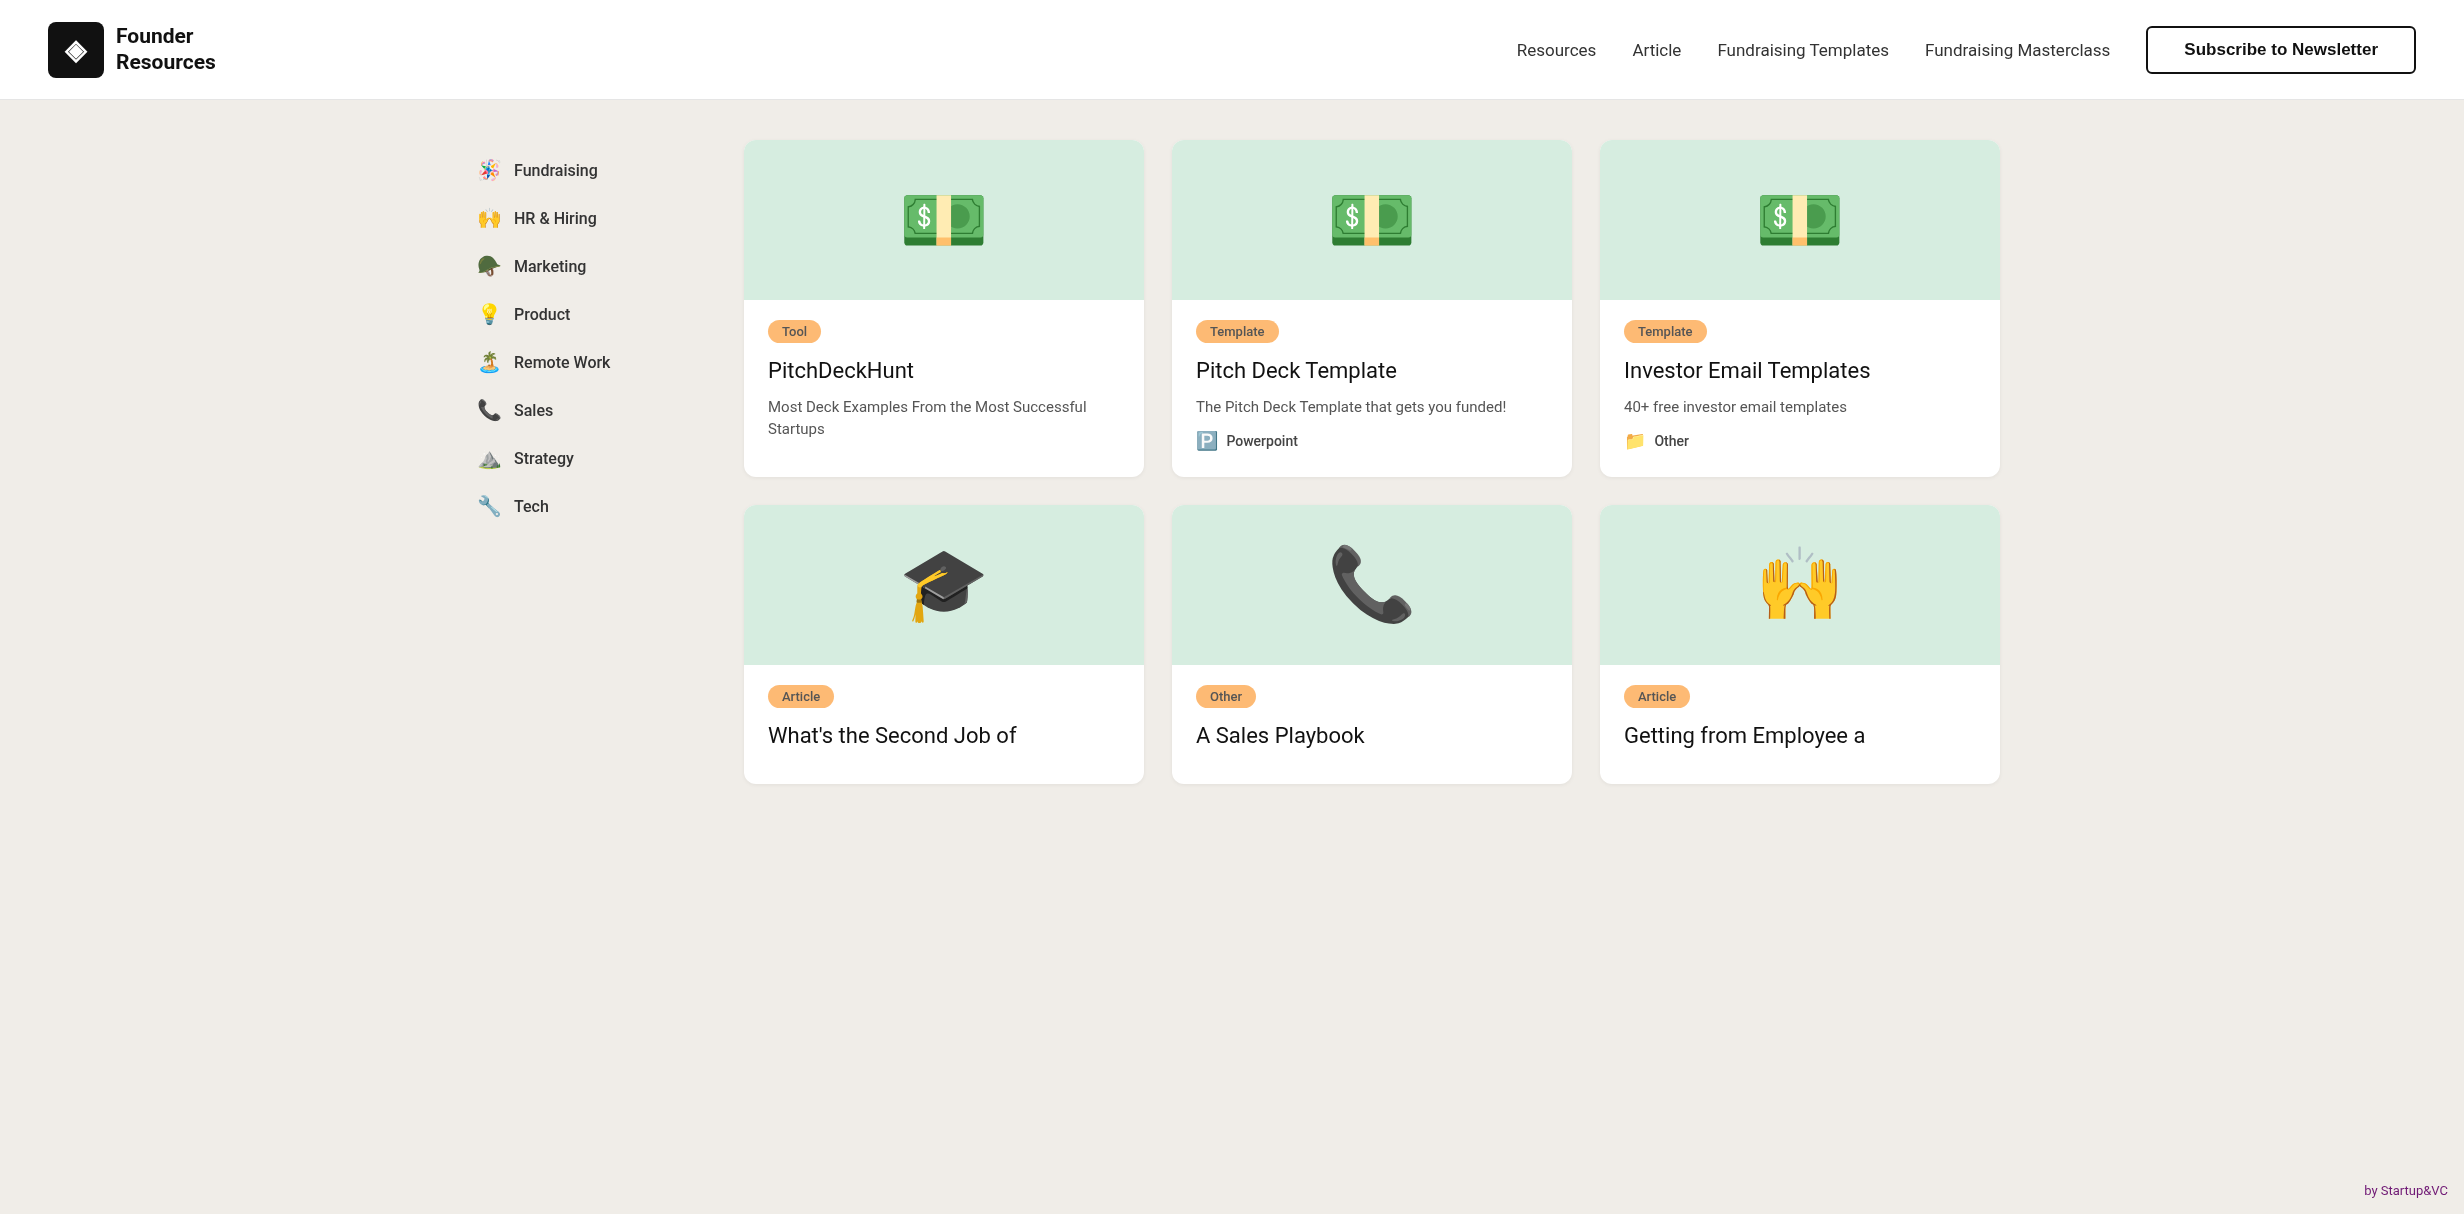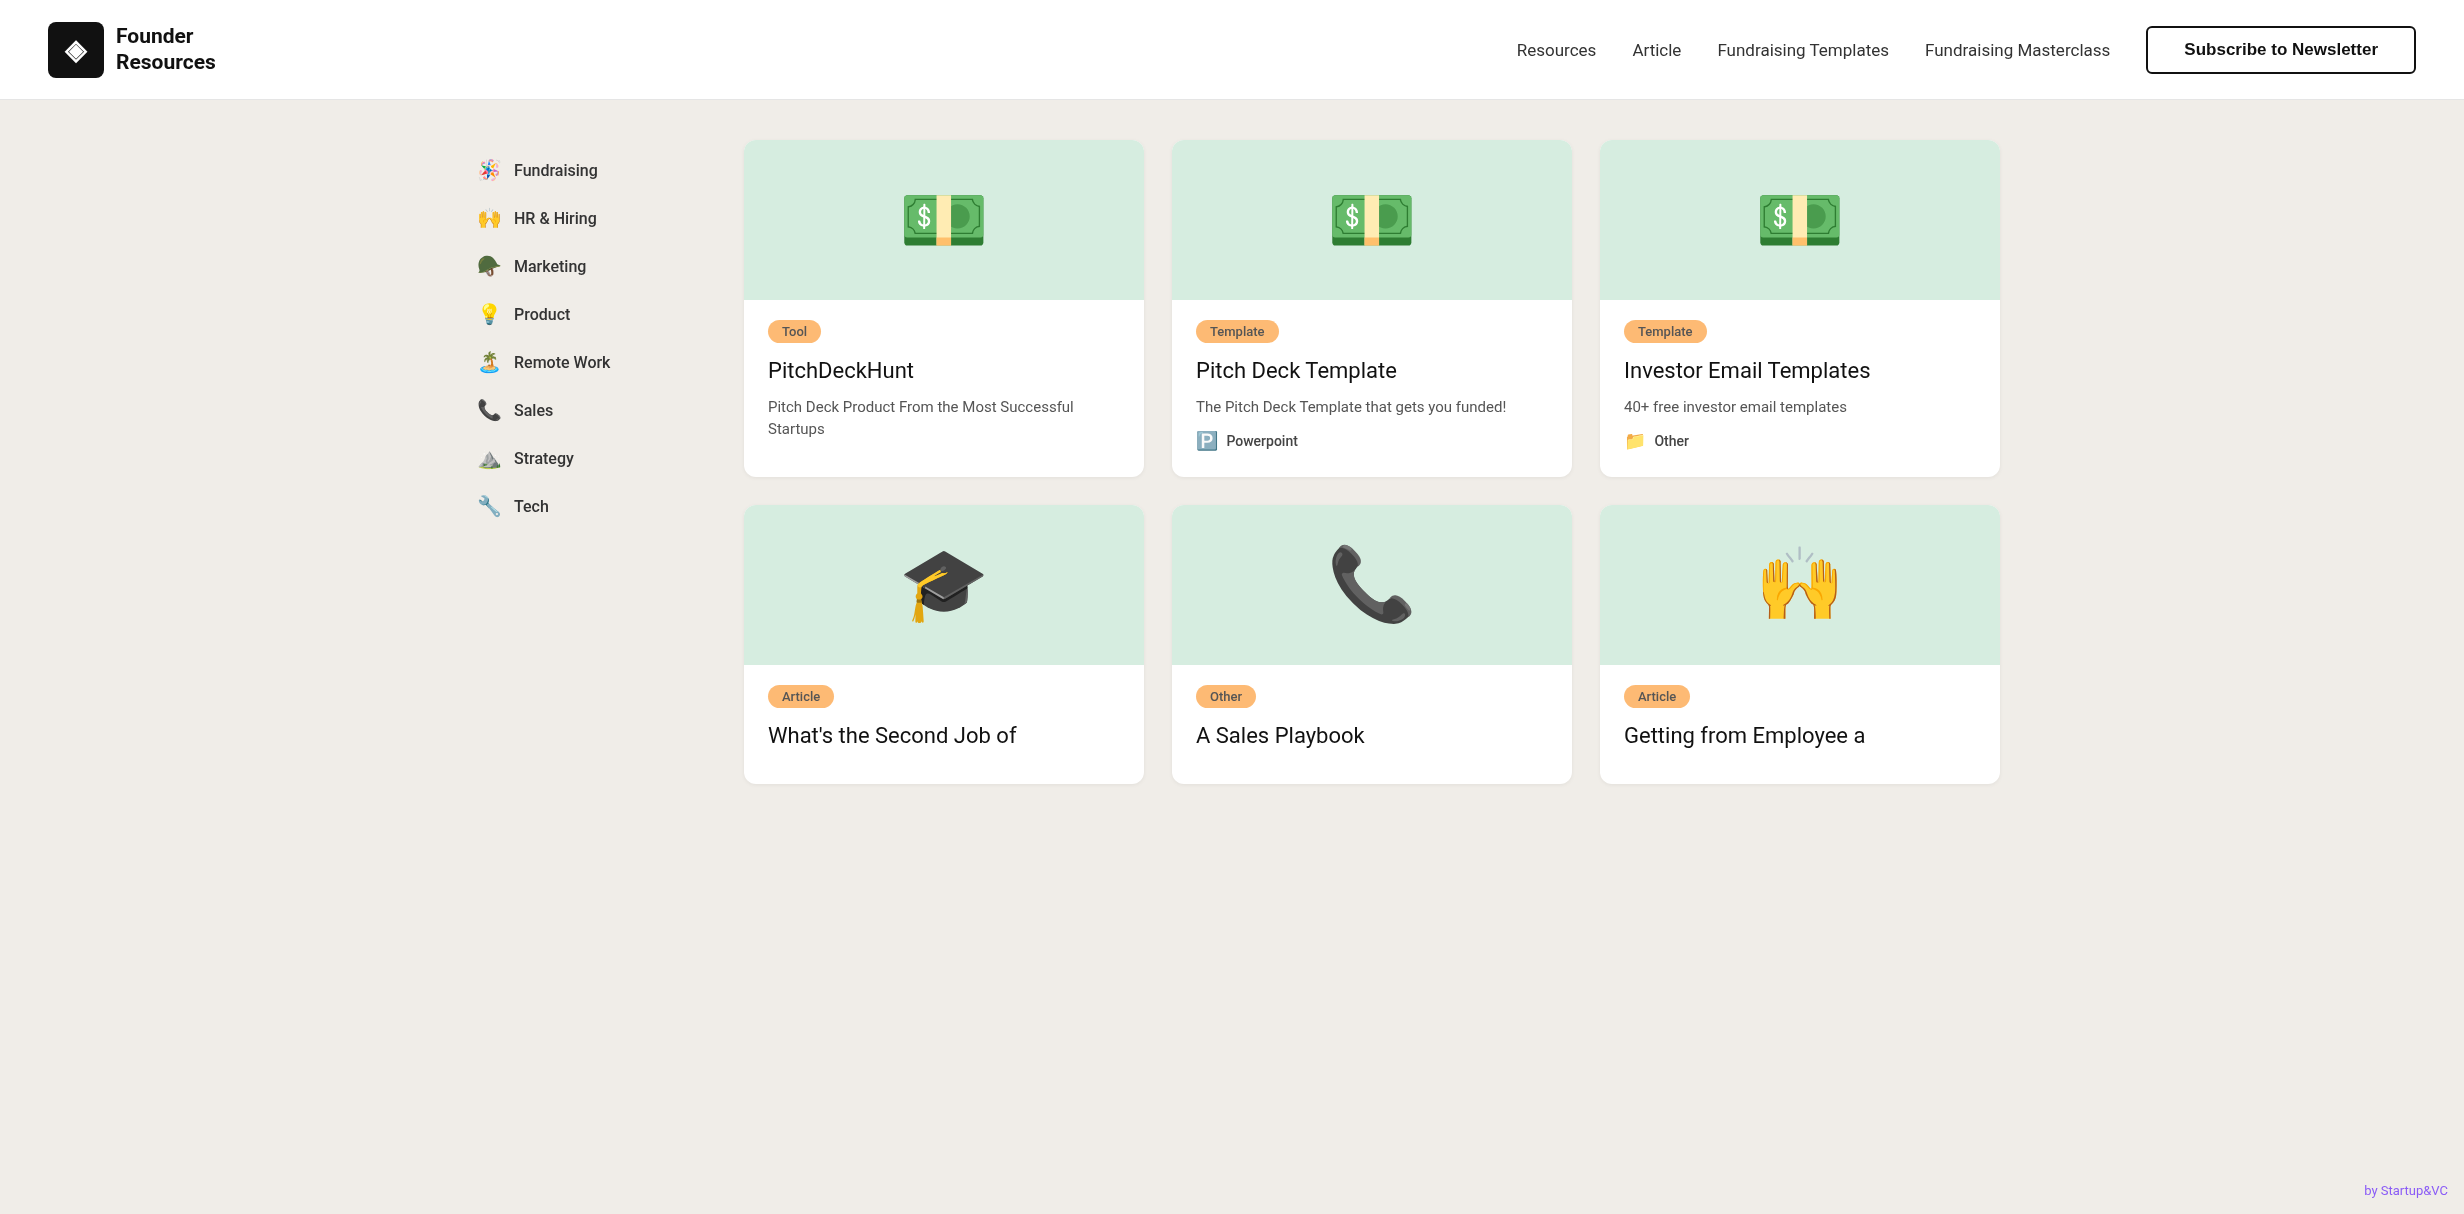--- a/index.html
+++ b/index.html
@@ -166,21 +166,21 @@
     .card-meta .meta-icon {
       font-size: 18px;
     }
 
     
     .watermark {
       position: fixed;
       bottom: 16px;
       right: 16px;
       font-size: 13px;
-      color: #8b5cf6;
+      color: #701a75;
     }
   </style>
 </head>
 <body>
 
 <header class="header">
   <div class="logo-area">
     <div class="logo-icon">◈</div>
     <div class="logo-text" style="white-space: pre-line;">Founder
 Resources</div>
@@ -232,21 +232,21 @@
   </aside>
 
   <main class="cards-area">
     <div class="cards-grid">
 
       <div class="card">
         <div class="card-image">💵</div>
         <div class="card-body">
           <span class="card-badge">Tool</span>
           <div class="card-title">PitchDeckHunt</div>
-          <div class="card-description">Pitch Deck Product From the Most Successful Startups</div>
+          <div class="card-description">Most Deck Examples From the Most Successful Startups</div>
         </div>
       </div>
 
       <div class="card">
         <div class="card-image">💵</div>
         <div class="card-body">
           <span class="card-badge">Template</span>
           <div class="card-title">Pitch Deck Template</div>
           <div class="card-description">The Pitch Deck Template that gets you funded!</div>
           <div class="card-meta">

